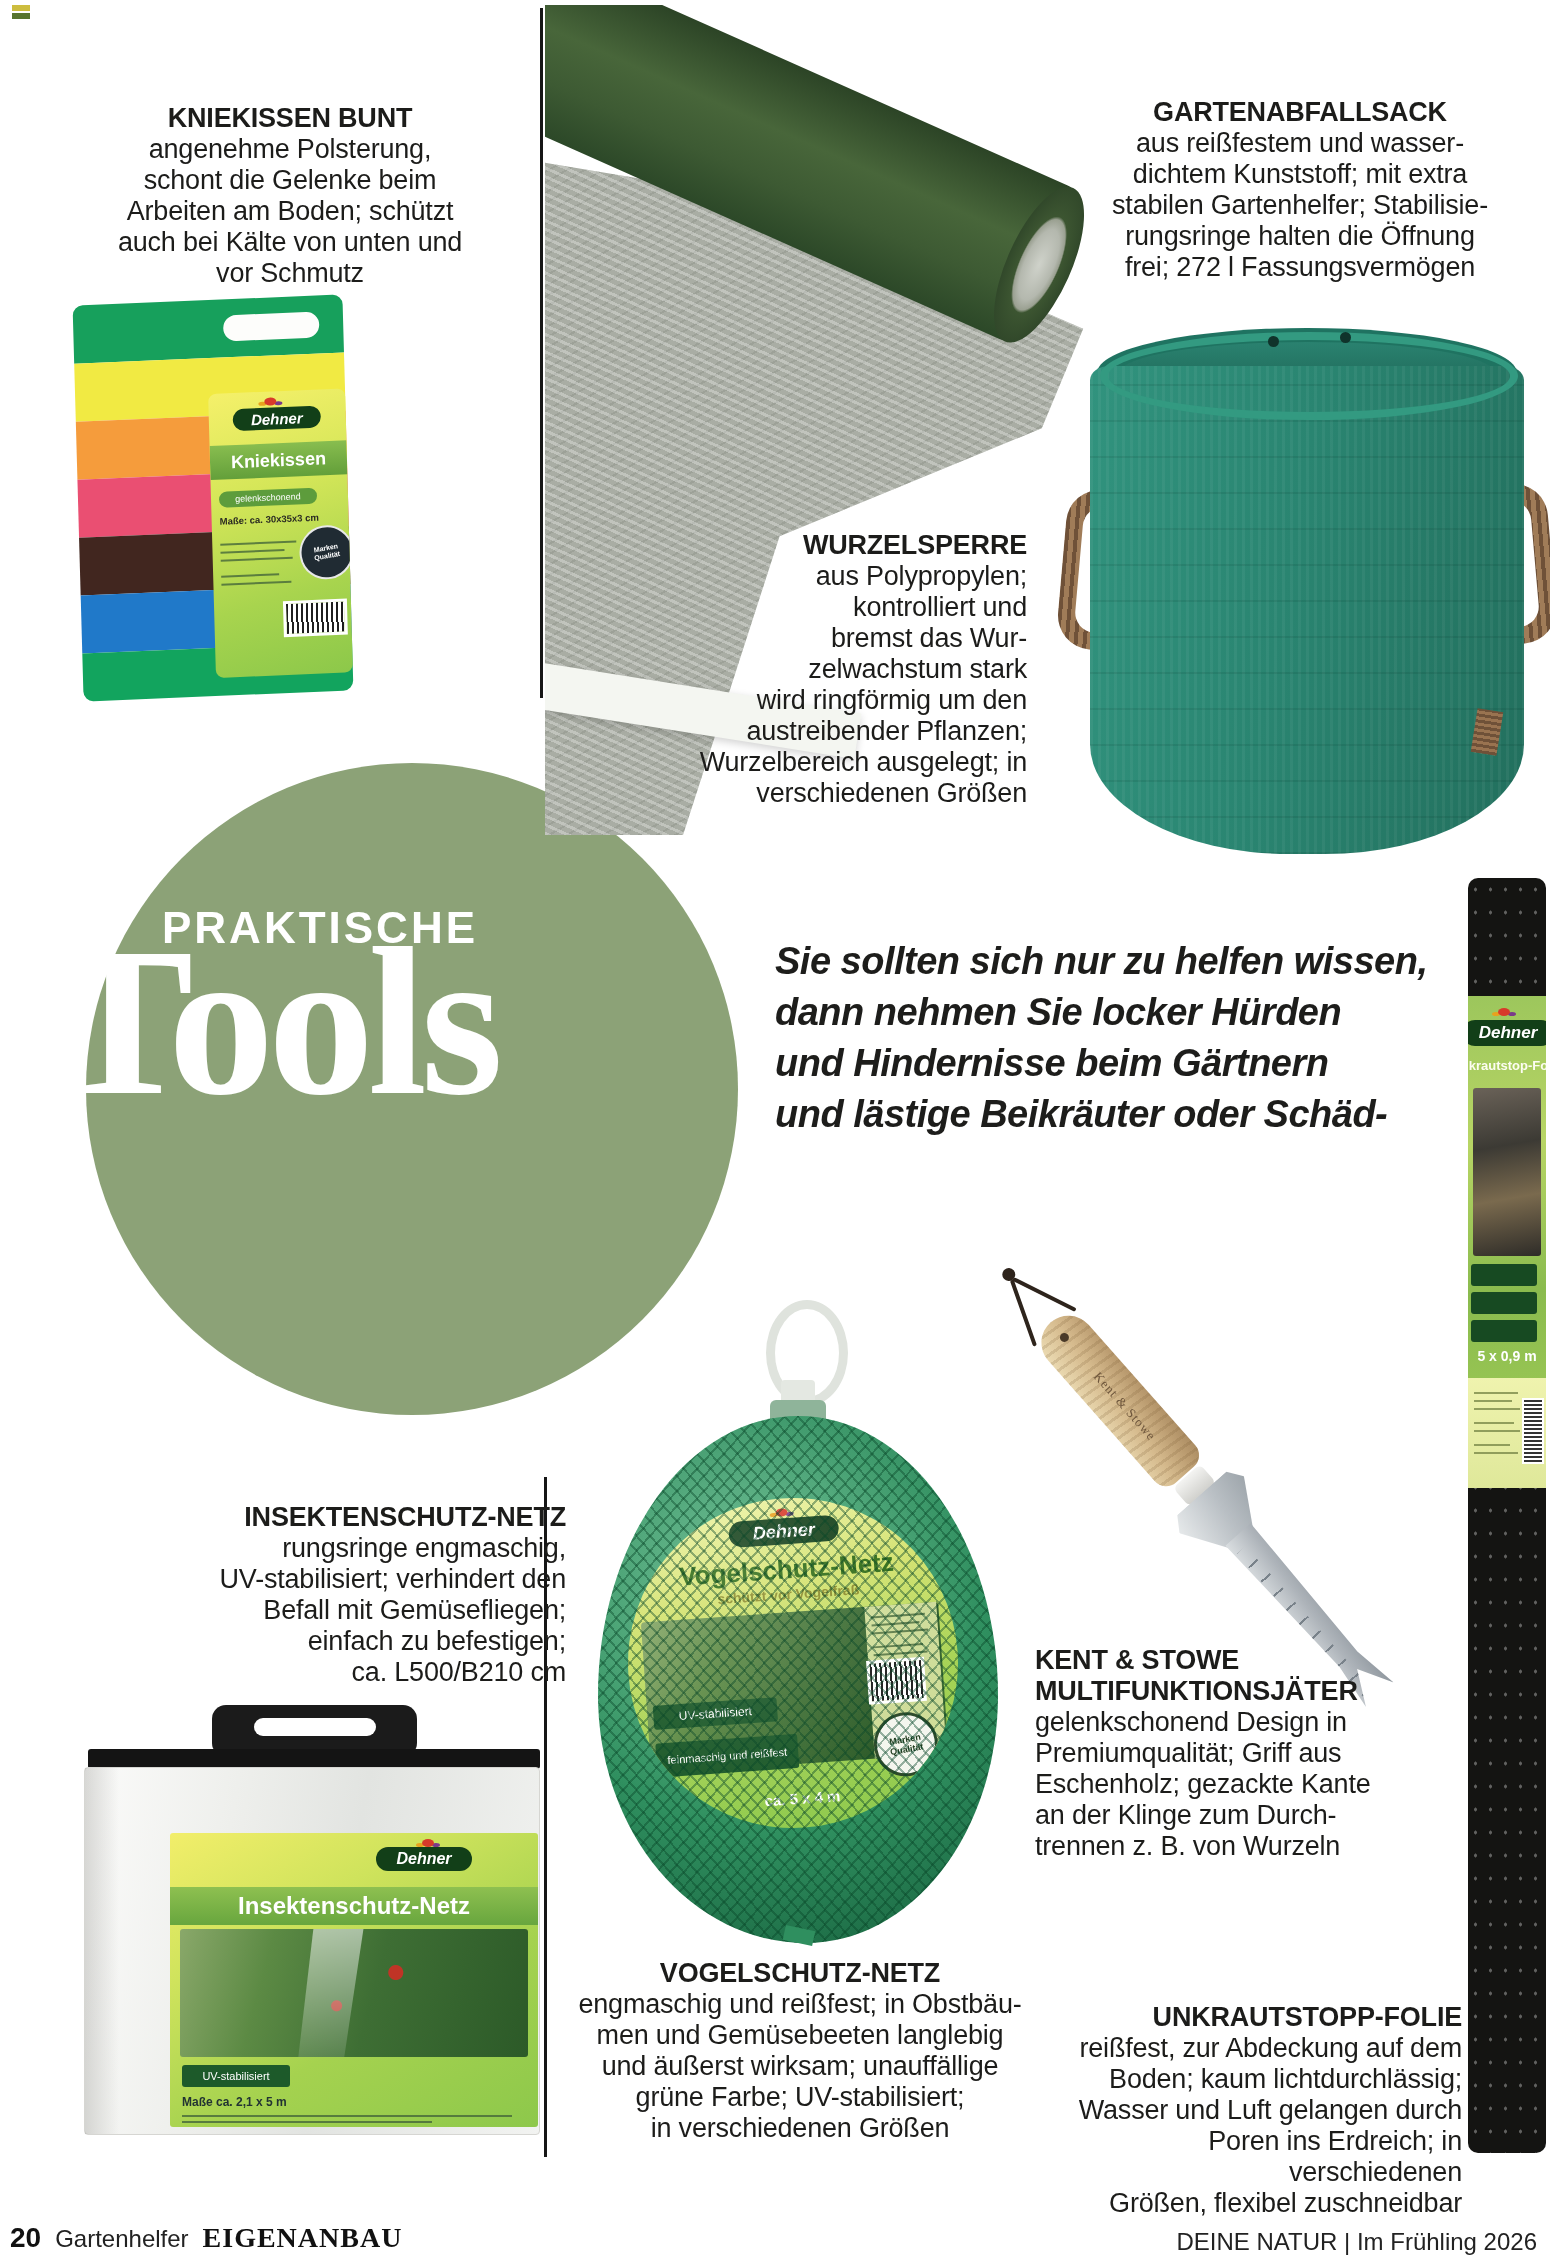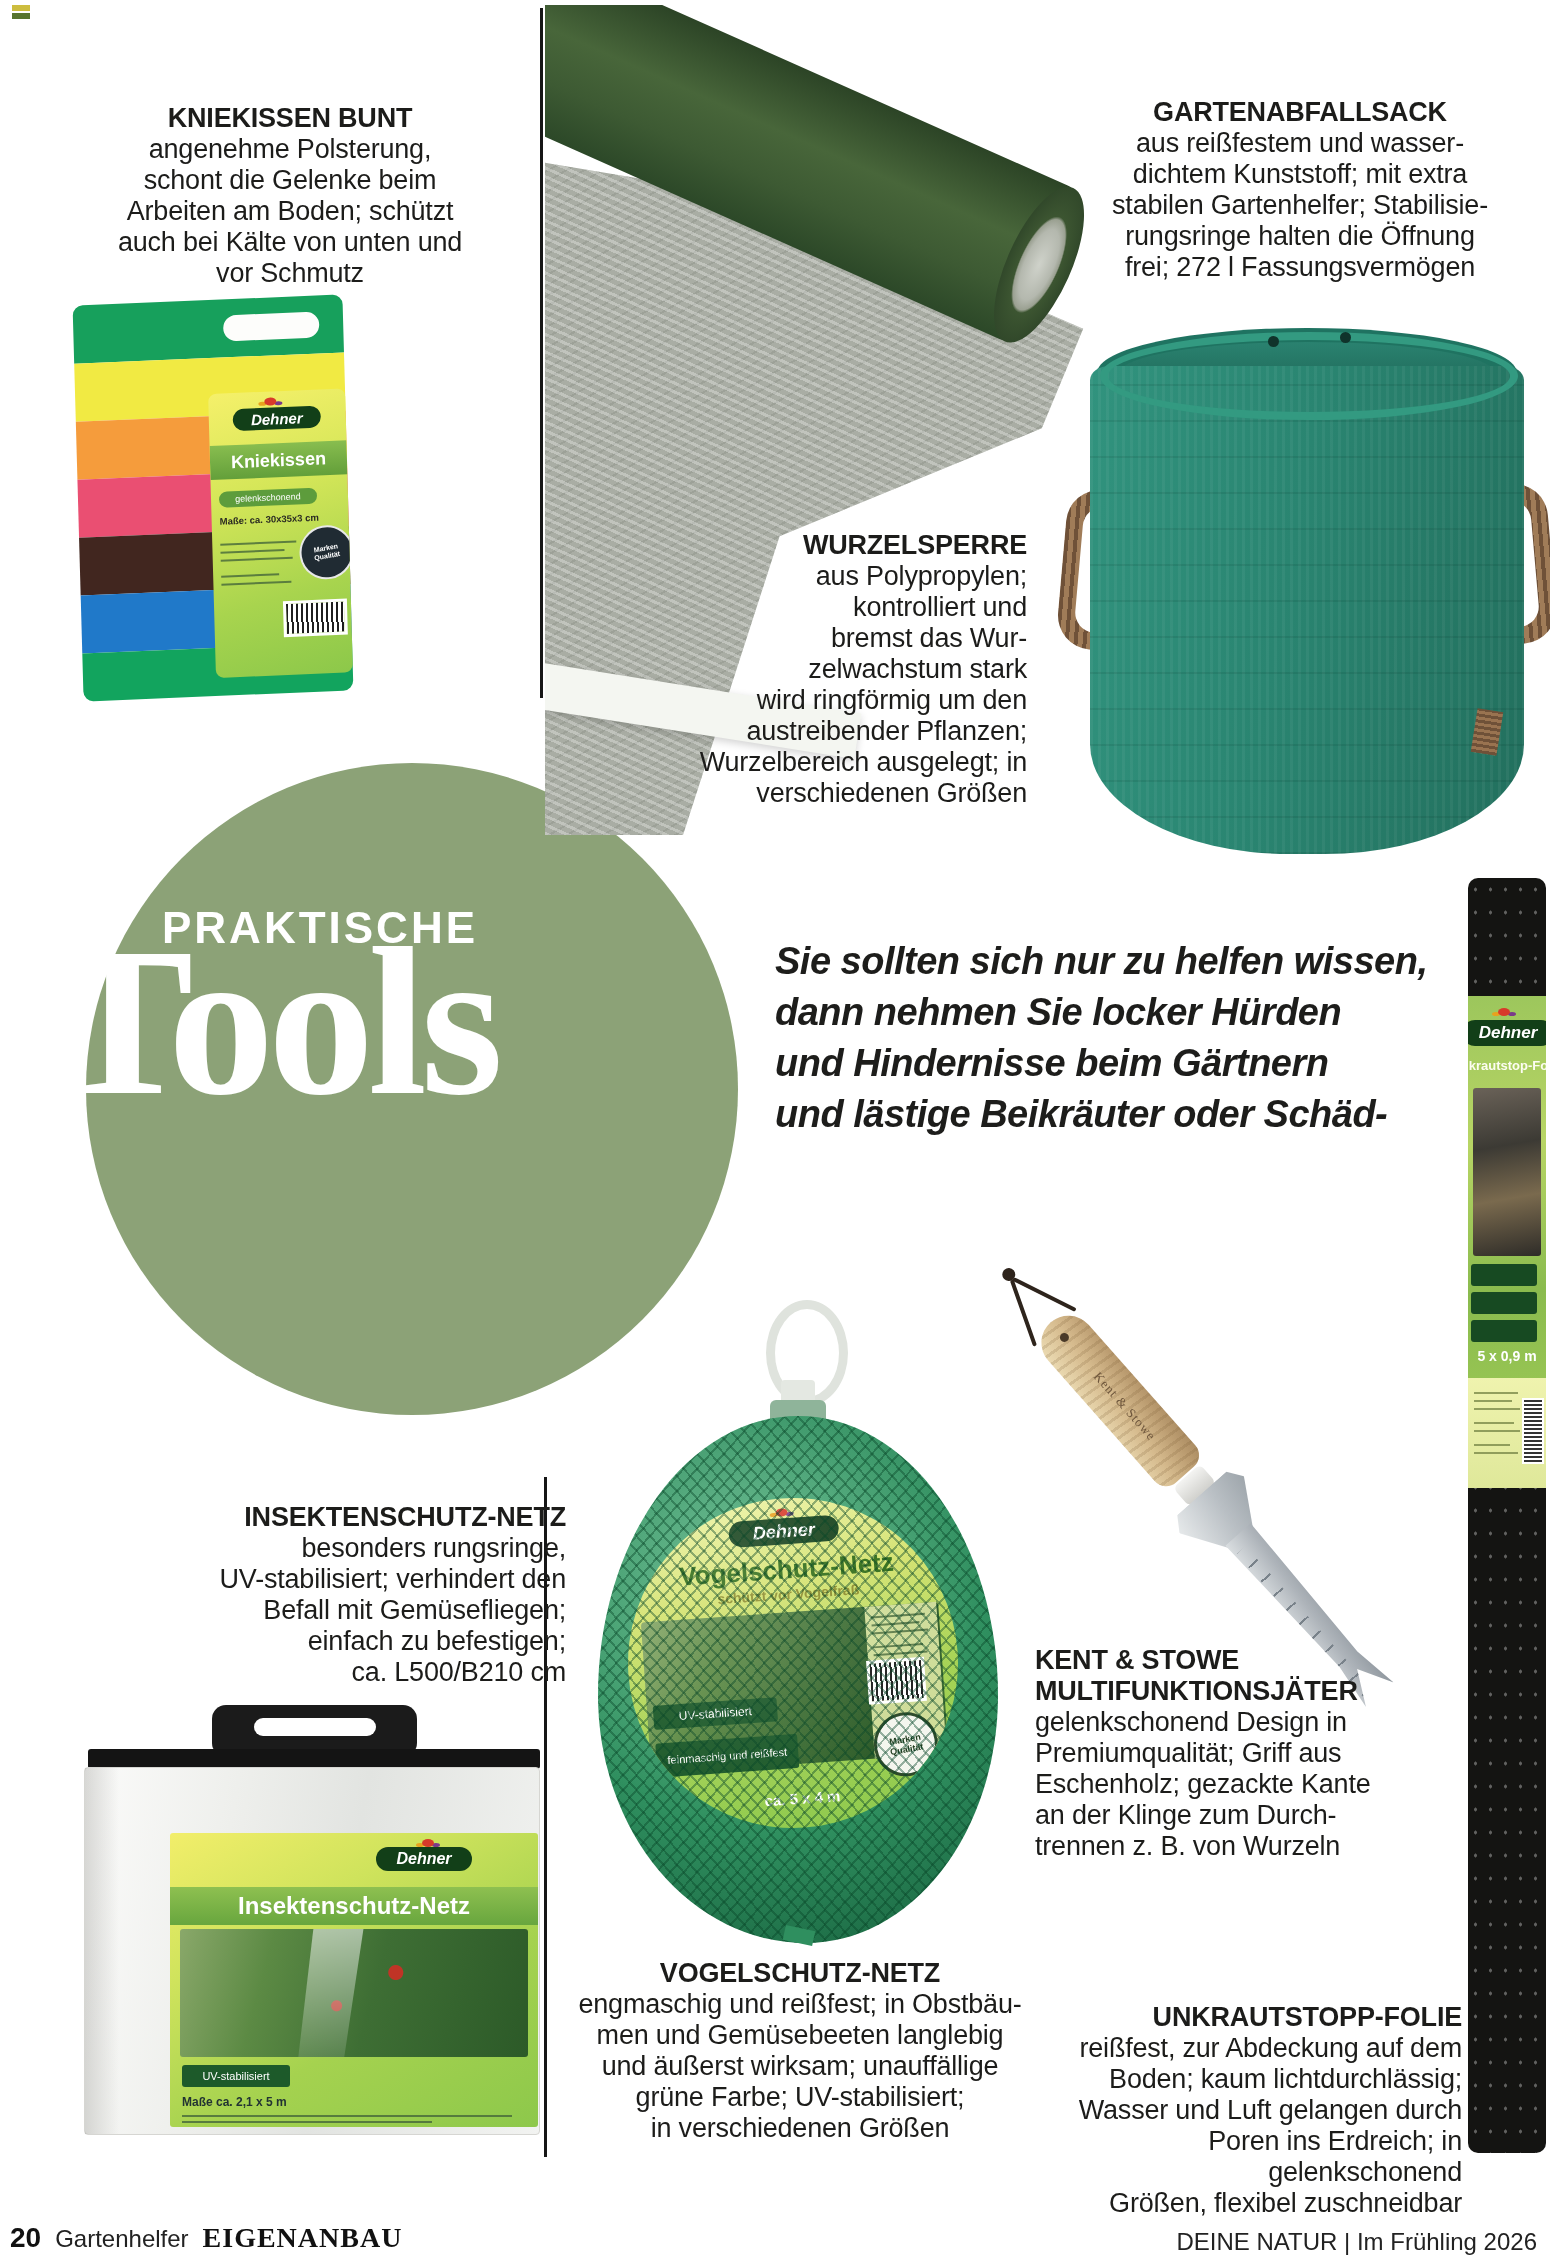--- a/index.html
+++ b/index.html
@@ -364,21 +364,21 @@
     <div>bremst das Wur-</div>
     <div>zelwachstum stark</div>
     <div>wird ringförmig um den</div>
     <div>austreibender Pflanzen;</div>
     <div>Wurzelbereich ausgelegt; in</div>
     <div>verschiedenen Größen</div>
   </div>
 
   <div class="abs desc right" style="left:160px;top:1502px;width:406px;">
     <div class="ttl">INSEKTENSCHUTZ-NETZ</div>
-    <div>besonders rungsringe,</div>
+    <div>rungsringe engmaschig,</div>
     <div>UV-stabilisiert; verhindert den</div>
     <div>Befall mit Gemüsefliegen;</div>
     <div>einfach zu befestigen;</div>
     <div>ca. L500/B210 cm</div>
   </div>
 
   <div class="abs desc left" style="left:1035px;top:1645px;width:400px;">
     <div class="ttl">KENT &amp; STOWE</div>
     <div class="ttl">MULTIFUNKTIONSJÄTER</div>
     <div>gelenkschonend Design in</div>
@@ -395,21 +395,21 @@
     <div>und äußerst wirksam; unauffällige</div>
     <div>grüne Farbe; UV-stabilisiert;</div>
     <div>in verschiedenen Größen</div>
   </div>
 
   <div class="abs desc right" style="left:1058px;top:2002px;width:404px;">
     <div class="ttl">UNKRAUTSTOPP-FOLIE</div>
     <div>reißfest, zur Abdeckung auf dem</div>
     <div>Boden; kaum lichtdurchlässig;</div>
     <div>Wasser und Luft gelangen durch</div>
-    <div>Poren ins Erdreich; in gelenkschonend</div>
+    <div>Poren ins Erdreich; in verschiedenen</div>
     <div>Größen, flexibel zuschneidbar</div>
   </div>
 
   <div class="abs footer-left">
     <span class="f-num">20</span>
     <span class="f-sec">Gartenhelfer</span>
     <span class="f-brand">EIGENANBAU</span>
   </div>
   <div class="abs footer-right">DEINE NATUR | Im Frühling 2026</div>
 

